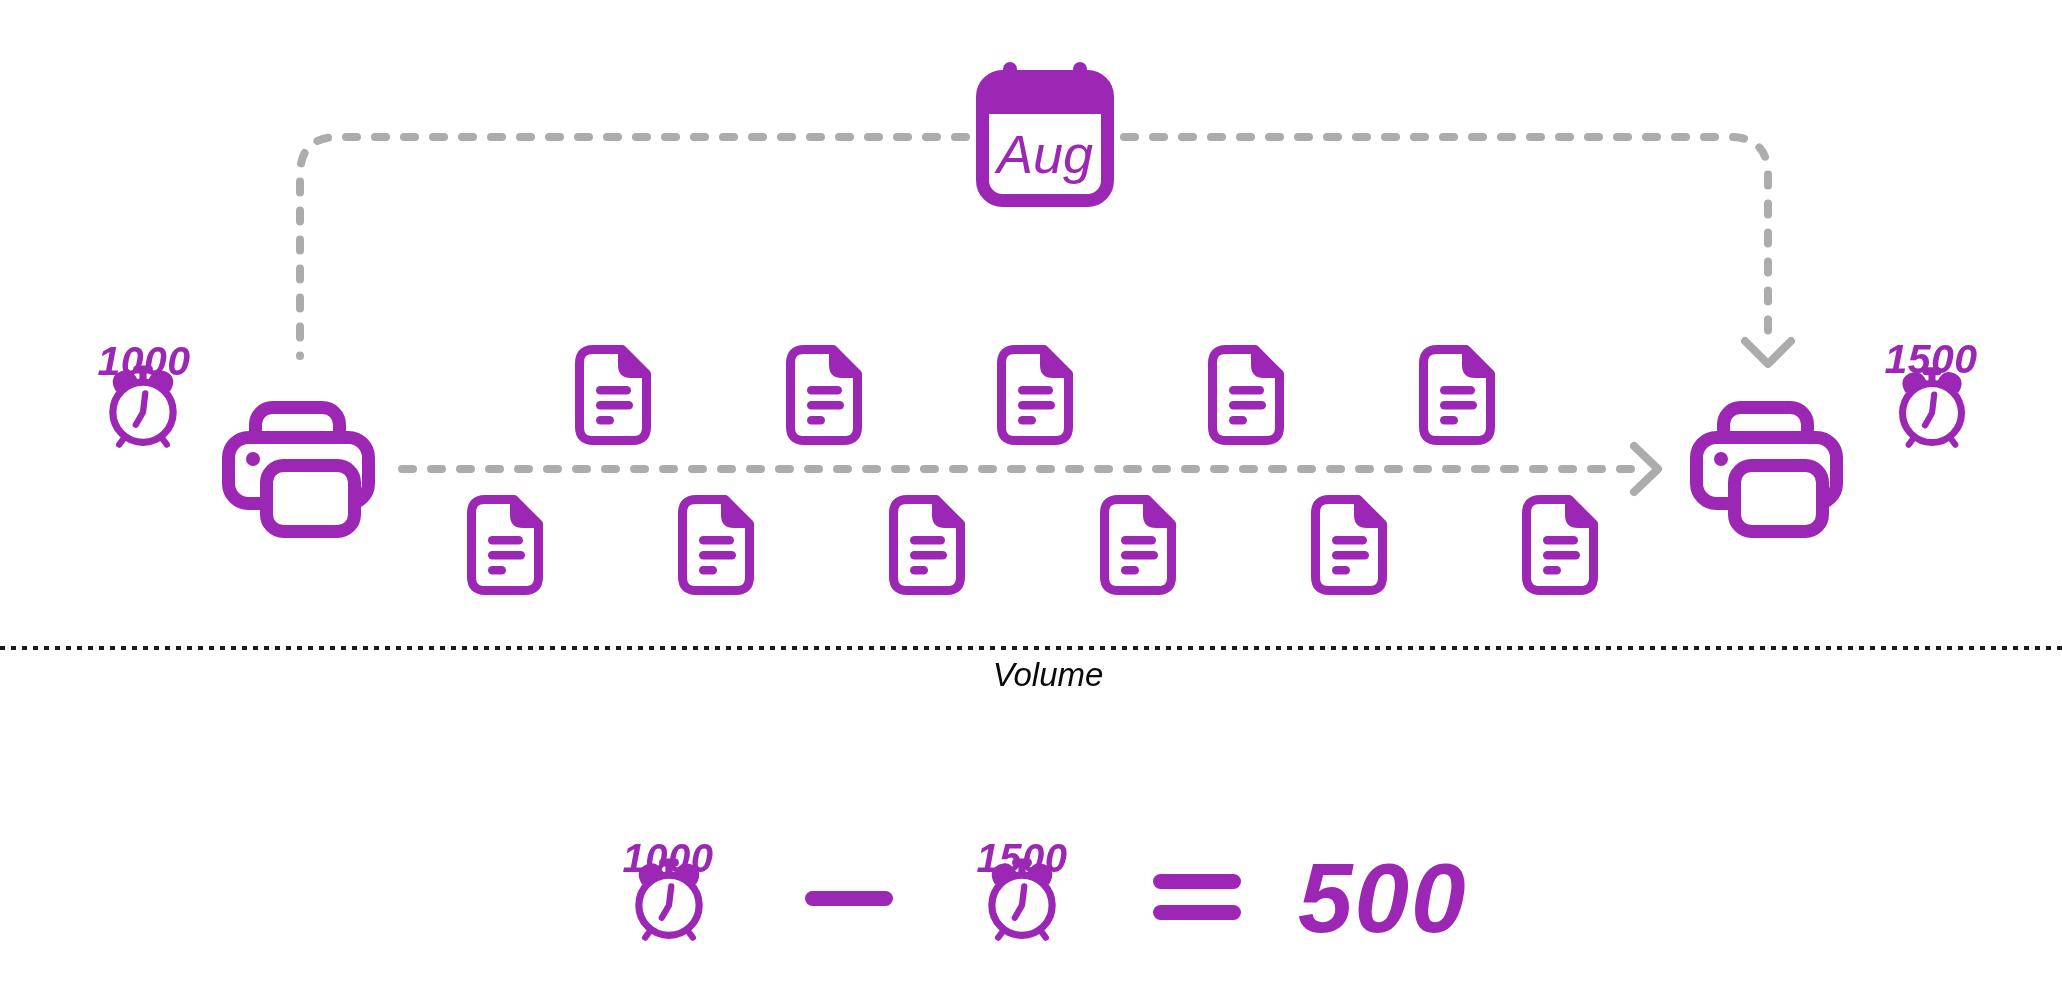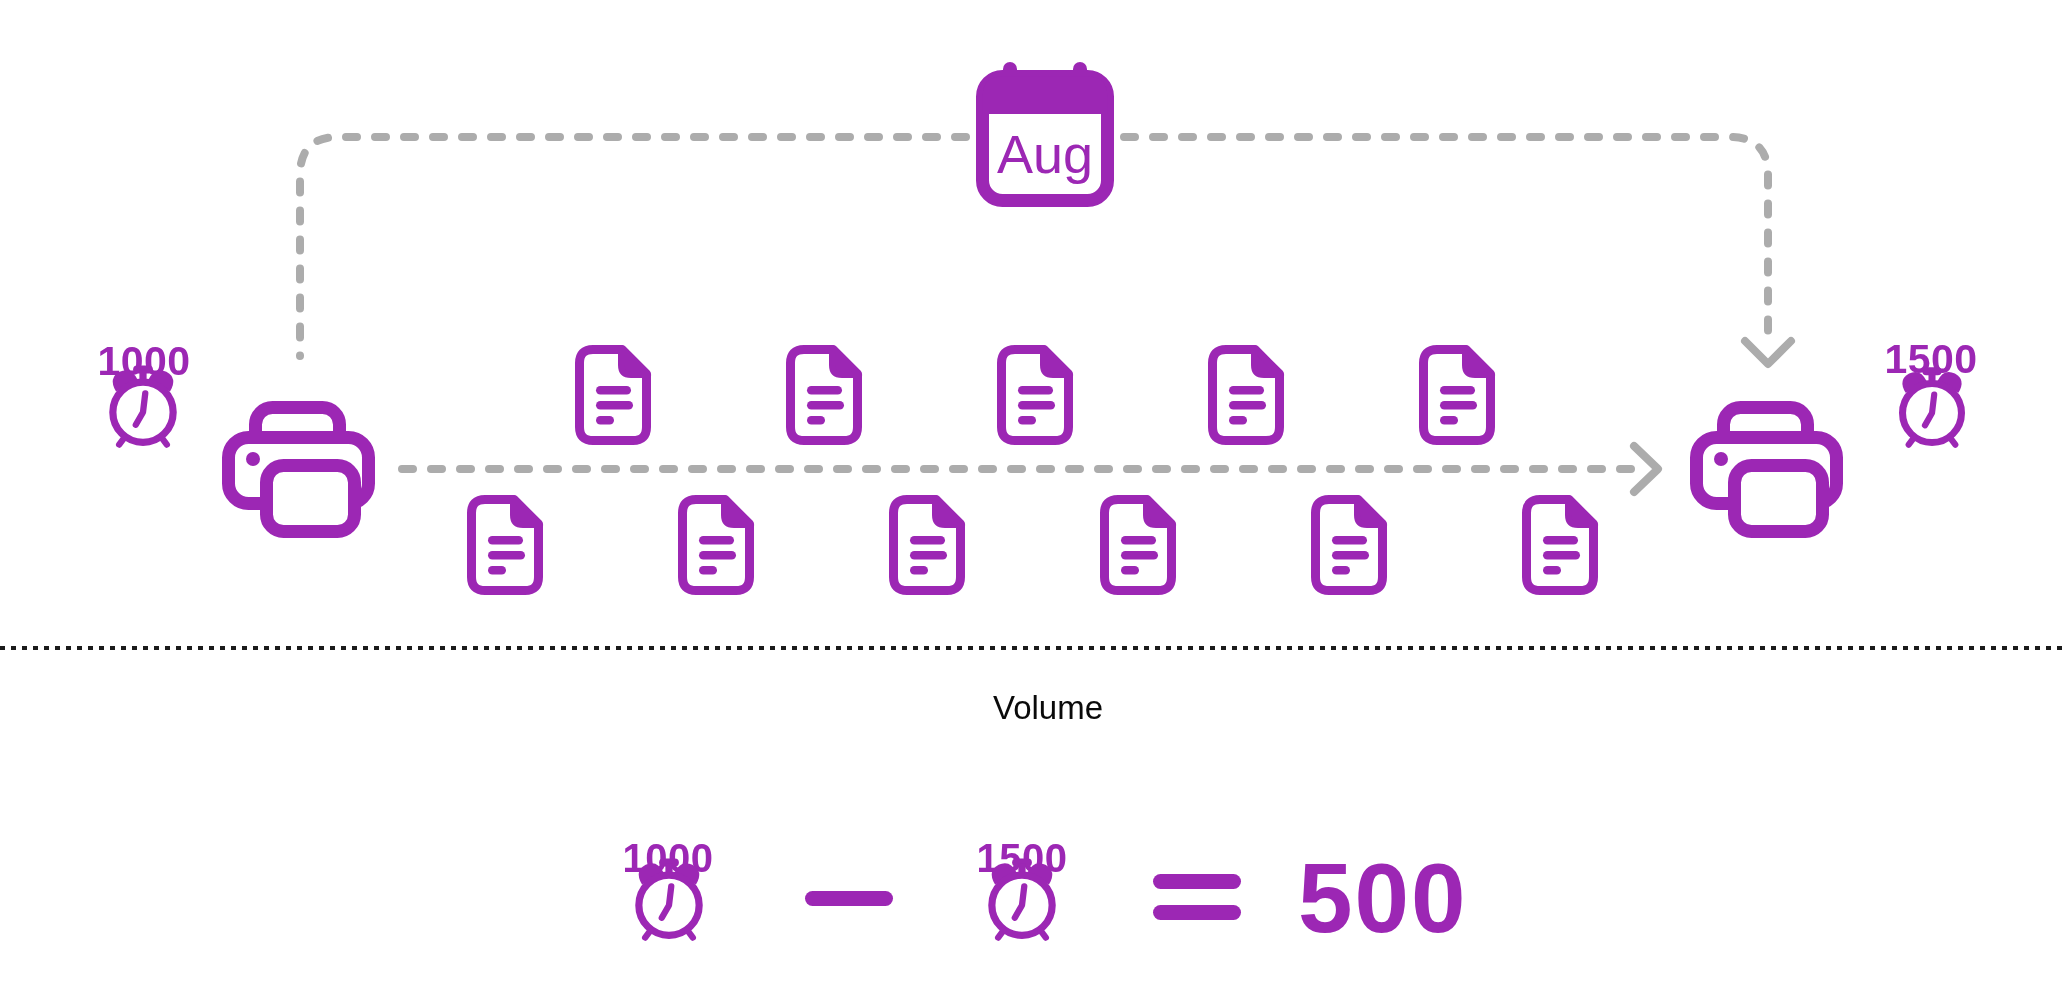--- a/index.html
+++ b/index.html
@@ -9,20 +9,21 @@
     --bg:#FFFFFF;
   }
   *{box-sizing:border-box;margin:0;padding:0;}
   html,body{background:var(--bg);}
   body{font-family:"Liberation Sans",sans-serif;}
   .stage{
     position:relative;
     width:2062px;height:974px;
     background:var(--bg);
     overflow:hidden;
+    font-style:italic;
   }
   .abs{position:absolute;}
   svg{display:block;overflow:visible;}
   .connector-layer{
     position:absolute;left:0;top:0;width:2062px;height:998px;
     pointer-events:none;
   }
   
   .reading{
     position:absolute;
@@ -168,21 +169,21 @@
 
   <svg class="abs" style="left:1690px;top:401px" width="153" height="137" viewBox="0 0 153 137">
       <use href="#sym-printer"></use>
     </svg>
 
   <div class="reading" style="left:1855px;top:288px;width:152px">1500</div>
   <svg class="abs" style="left:1888px;top:362px" width="88" height="88" viewBox="0 0 100 100">
       <use href="#sym-alarm"></use>
     </svg>
 
-  <div class="volume-title" style="left:948px;top:689px;width:200px">Volume</div>
+  <div class="volume-title" style="left:948px;top:656px;width:200px">Volume</div>
 
   <div class="reading small" style="left:592px;top:788px;width:152px">1000</div>
   <svg class="abs" style="left:624px;top:853px" width="90" height="90" viewBox="0 0 100 100">
       <use href="#sym-alarm"></use>
     </svg>
 
   <div class="op-bar" style="left:805px;top:891px"></div>
 
   <div class="reading small" style="left:946px;top:788px;width:152px">1500</div>
   <svg class="abs" style="left:977px;top:853px" width="90" height="90" viewBox="0 0 100 100">

